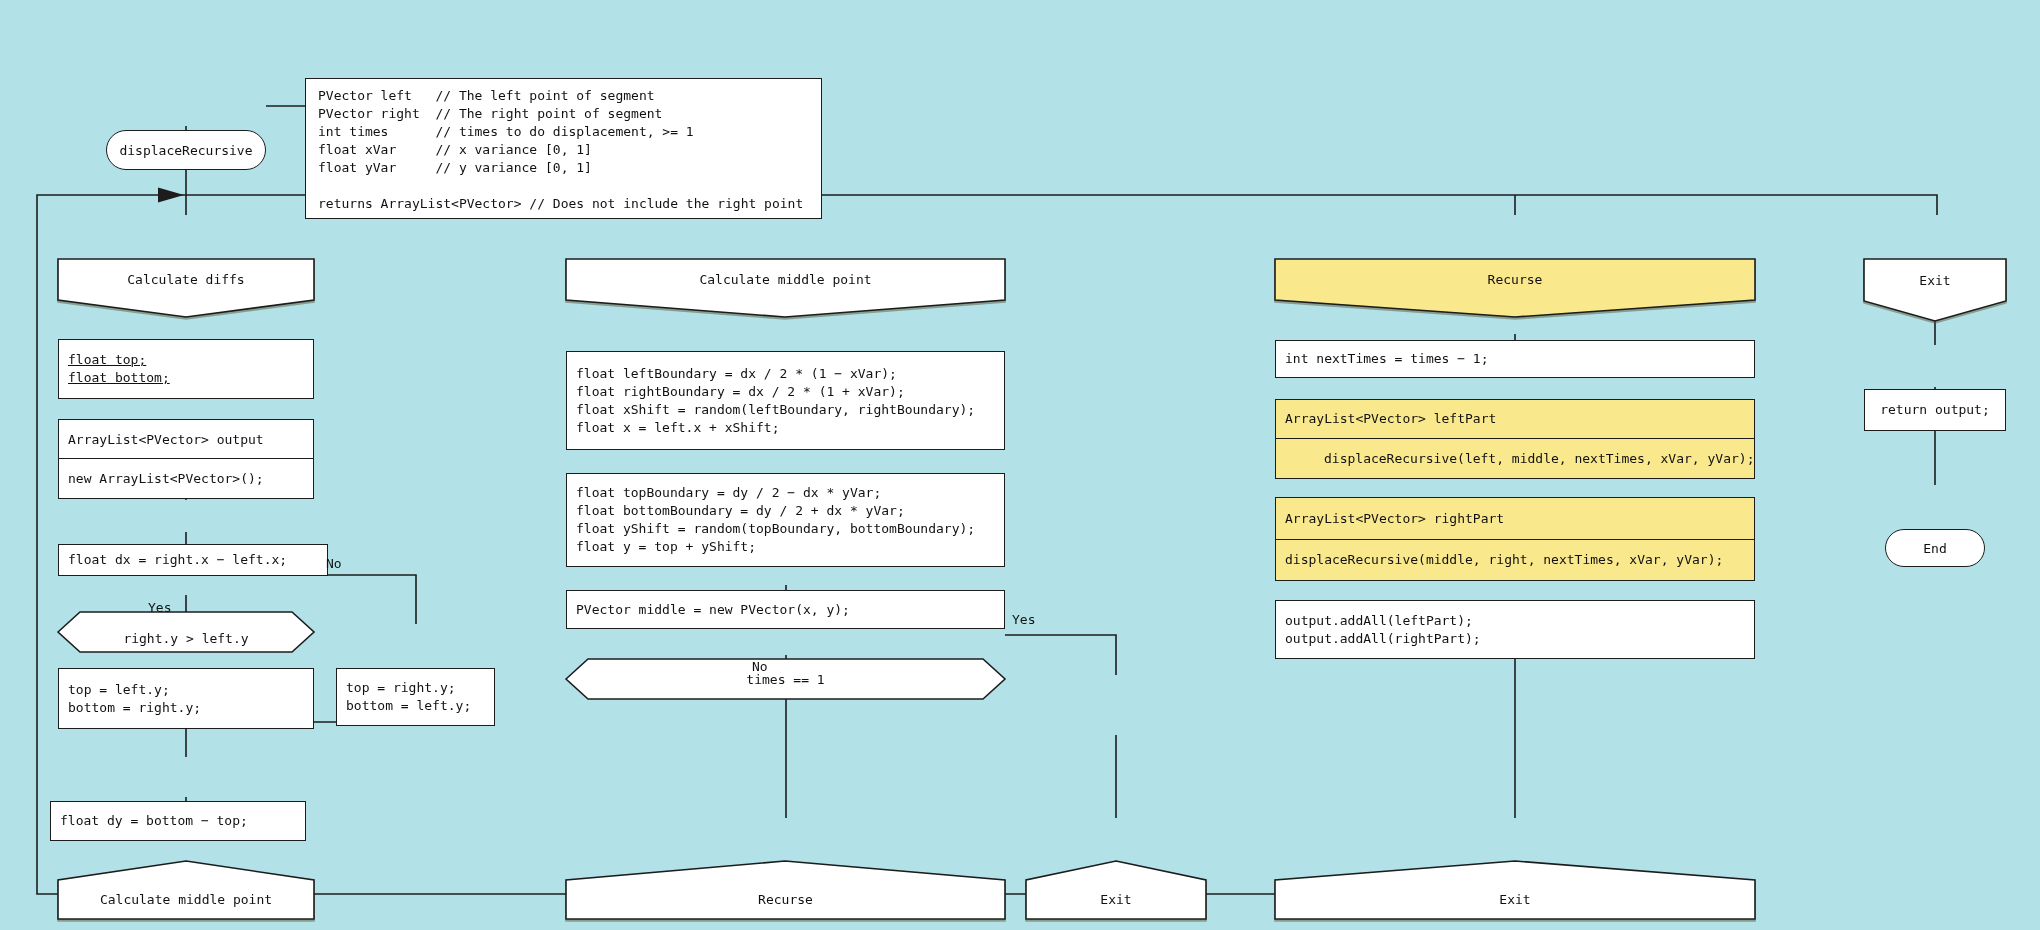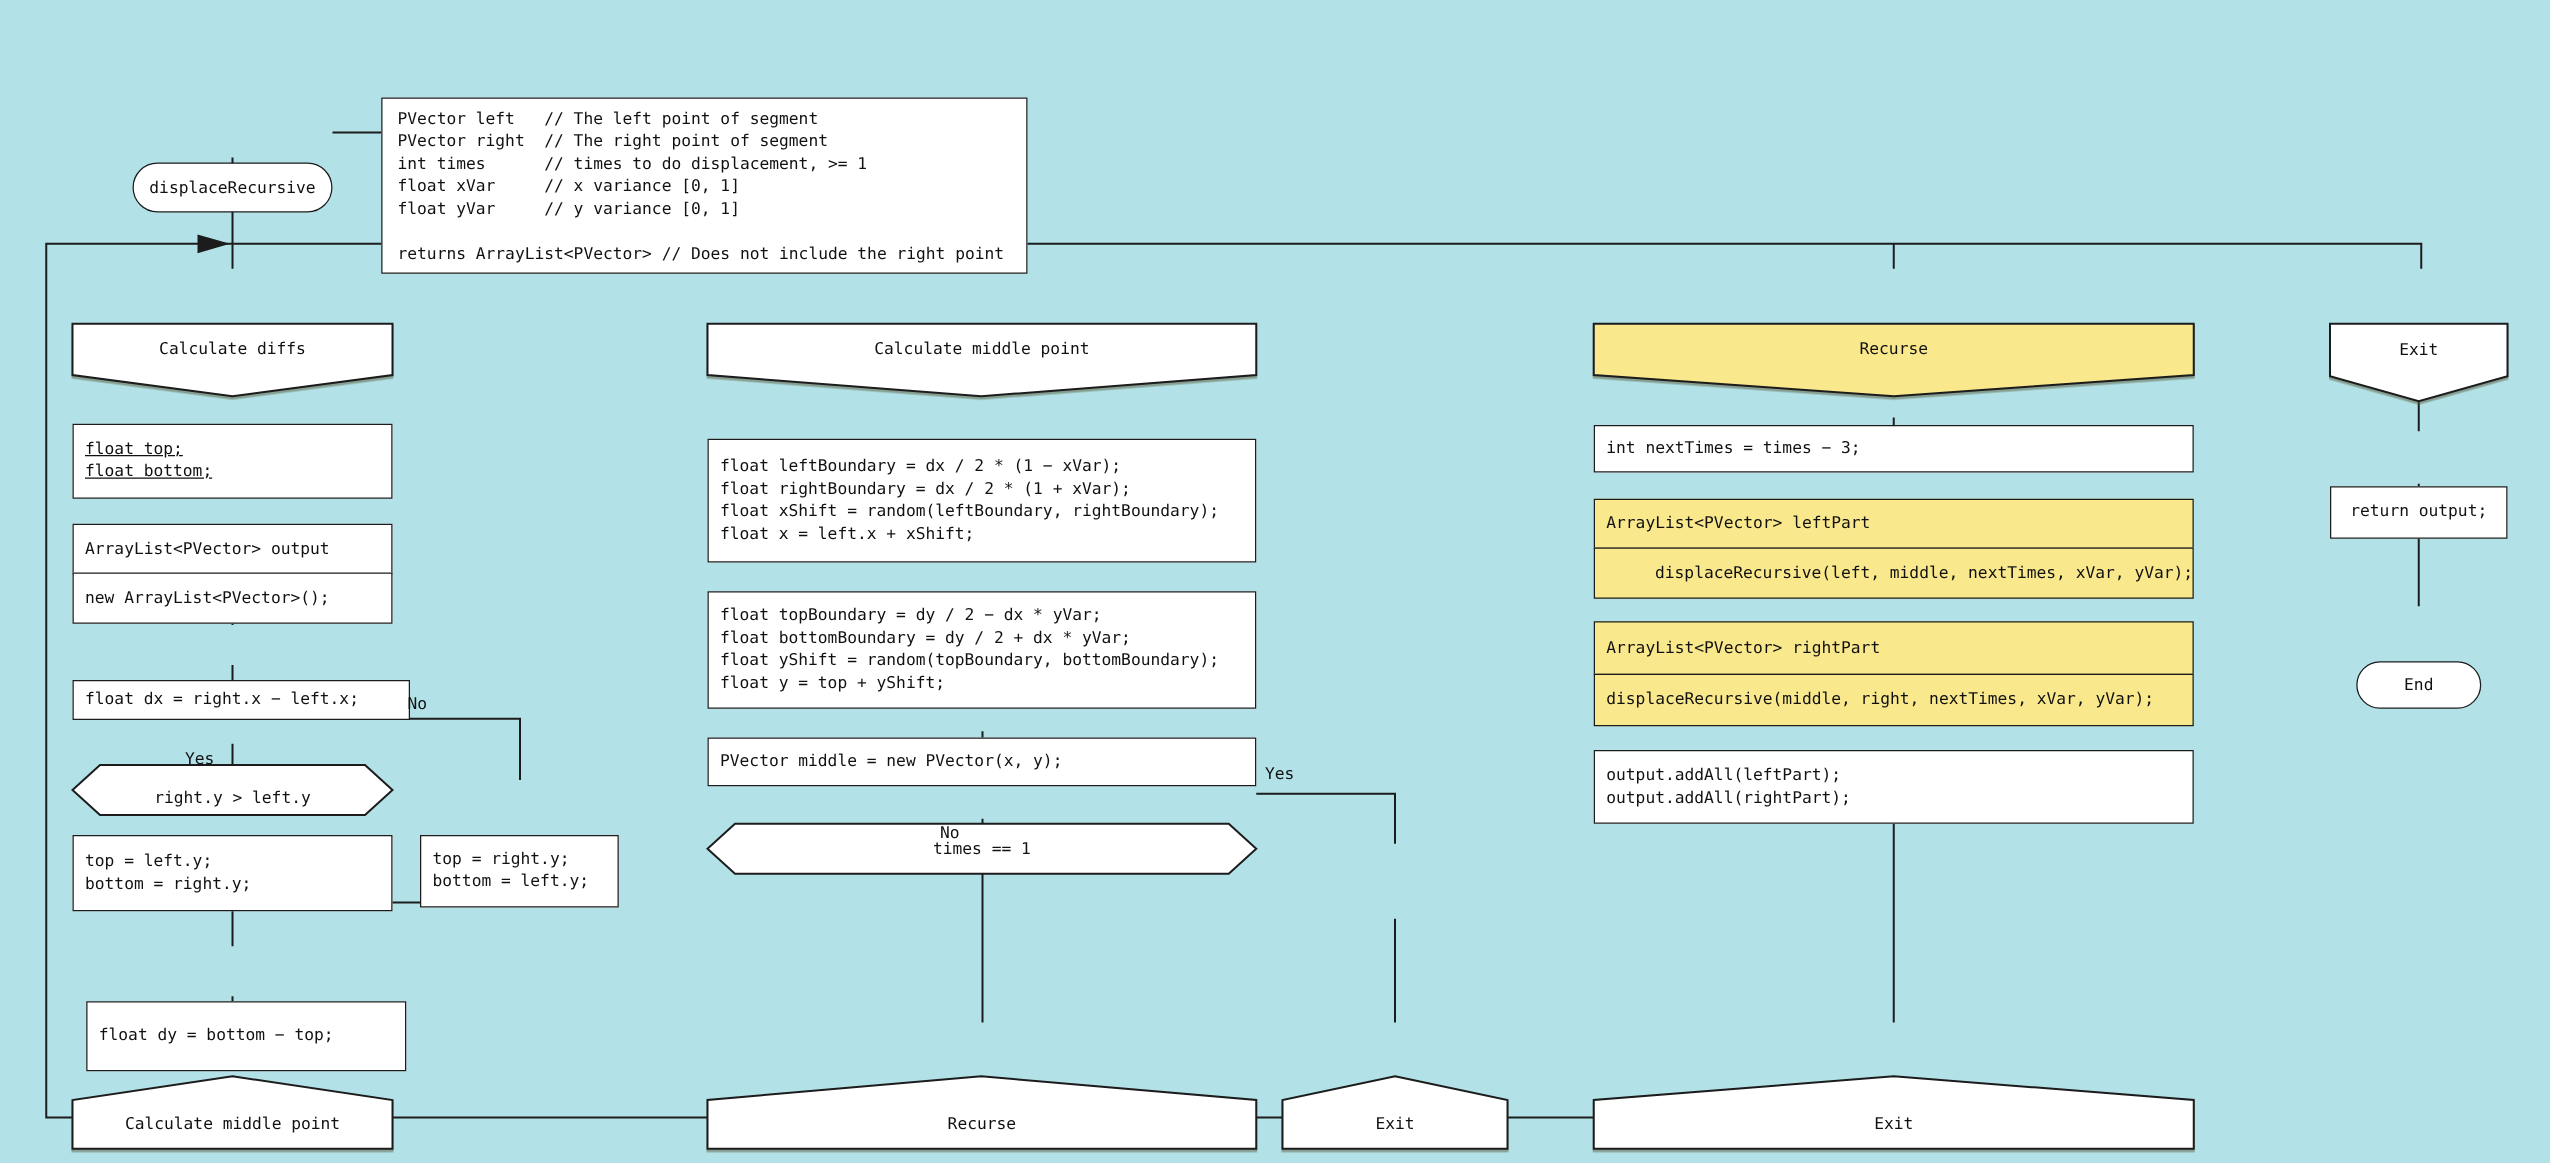--- a/index.html
+++ b/index.html
@@ -129,21 +129,21 @@
   </div>
   <div class="tag" style="left:148px;top:601px;">Yes</div>
   <div class="tag" style="left:326px;top:557px;">No</div>
 
   <div class="shape box" style="left:58px;top:624px;width:256px;height:61px;">top = left.y;
 bottom = right.y;</div>
 
   <div class="shape box" style="left:336px;top:624px;width:159px;height:58px;">top = right.y;
 bottom = left.y;</div>
 
-  <div class="shape box" style="left:69px;top:757px;width:256px;height:56px;">float dy = bottom − top;</div>
+  <div class="shape box" style="left:50px;top:757px;width:256px;height:40px;">float dy = bottom − top;</div>
 
   <div class="shape poly addr shadow" style="left:58px;top:817px;width:256px;height:58px;">
     <svg width="256" height="58" viewBox="0 0 256 58">
         <polygon points="128,0 256,19 256,58 0,58 0,19"></polygon>
       </svg>
     <div class="label">Calculate middle point</div>
   </div>
 
   <div class="shape poly hdr shadow" style="left:566px;top:215px;width:439px;height:58px;">
     <svg width="439" height="58" viewBox="0 0 439 58">
@@ -188,21 +188,21 @@
     <div class="label">Exit</div>
   </div>
 
   <div class="shape poly hdr ypoly shadow" style="left:1275px;top:215px;width:480px;height:58px;">
     <svg width="480" height="58" viewBox="0 0 480 58">
         <polygon points="0,0 480,0 480,41 240,58 0,41"></polygon>
       </svg>
     <div class="label">Recurse</div>
   </div>
 
-  <div class="shape box" style="left:1275px;top:296px;width:480px;height:38px;">int nextTimes = times − 3;</div>
+  <div class="shape box" style="left:1275px;top:296px;width:480px;height:38px;">int nextTimes = times − 1;</div>
 
   <div class="shape box yellow" style="left:1275px;top:355px;width:480px;height:40px;">ArrayList&lt;PVector&gt; leftPart</div>
   <div class="shape box yellow" style="left:1275px;top:394px;width:480px;height:41px;padding-left:48px;">displaceRecursive(left, middle, nextTimes, xVar, yVar);</div>
 
   <div class="shape box yellow" style="left:1275px;top:453px;width:480px;height:43px;">ArrayList&lt;PVector&gt; rightPart</div>
   <div class="shape box yellow" style="left:1275px;top:495px;width:480px;height:42px;">displaceRecursive(middle, right, nextTimes, xVar, yVar);</div>
 
   <div class="shape box" style="left:1275px;top:556px;width:480px;height:59px;">output.addAll(leftPart);
 output.addAll(rightPart);</div>
 

